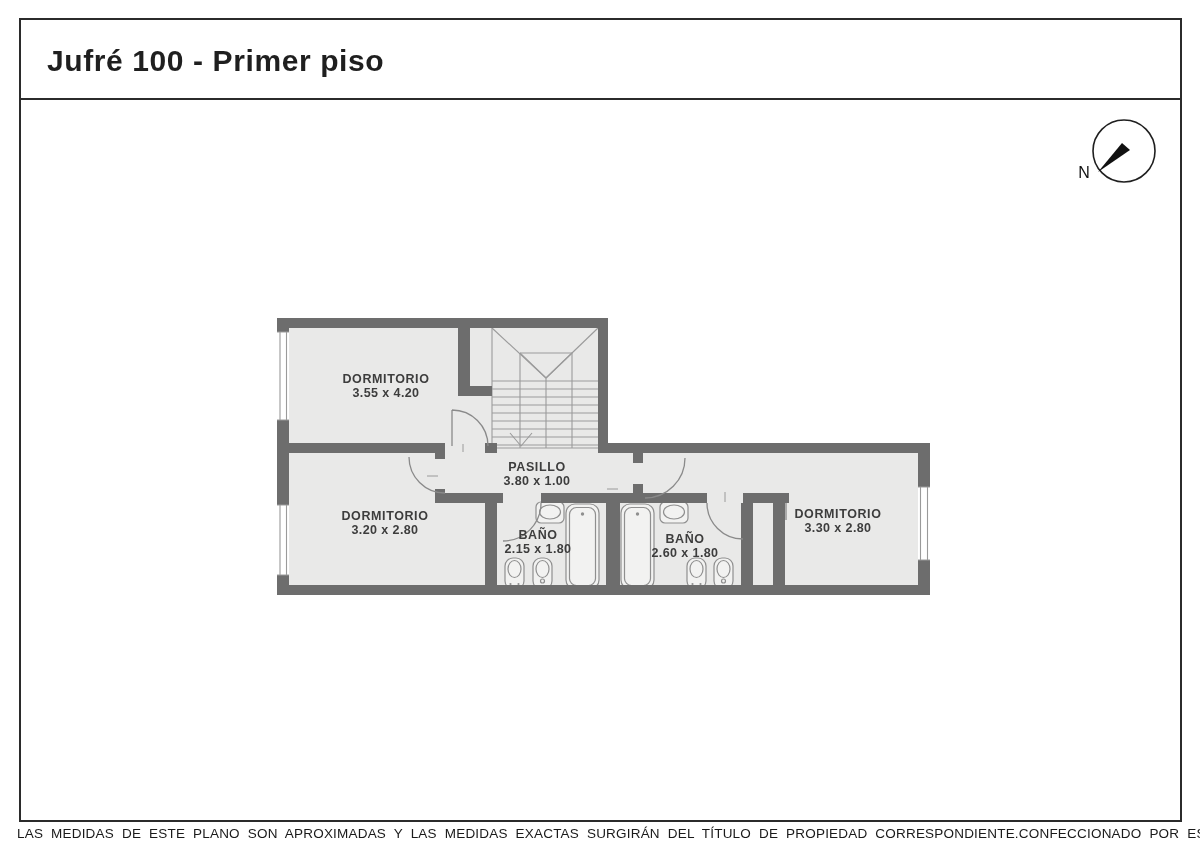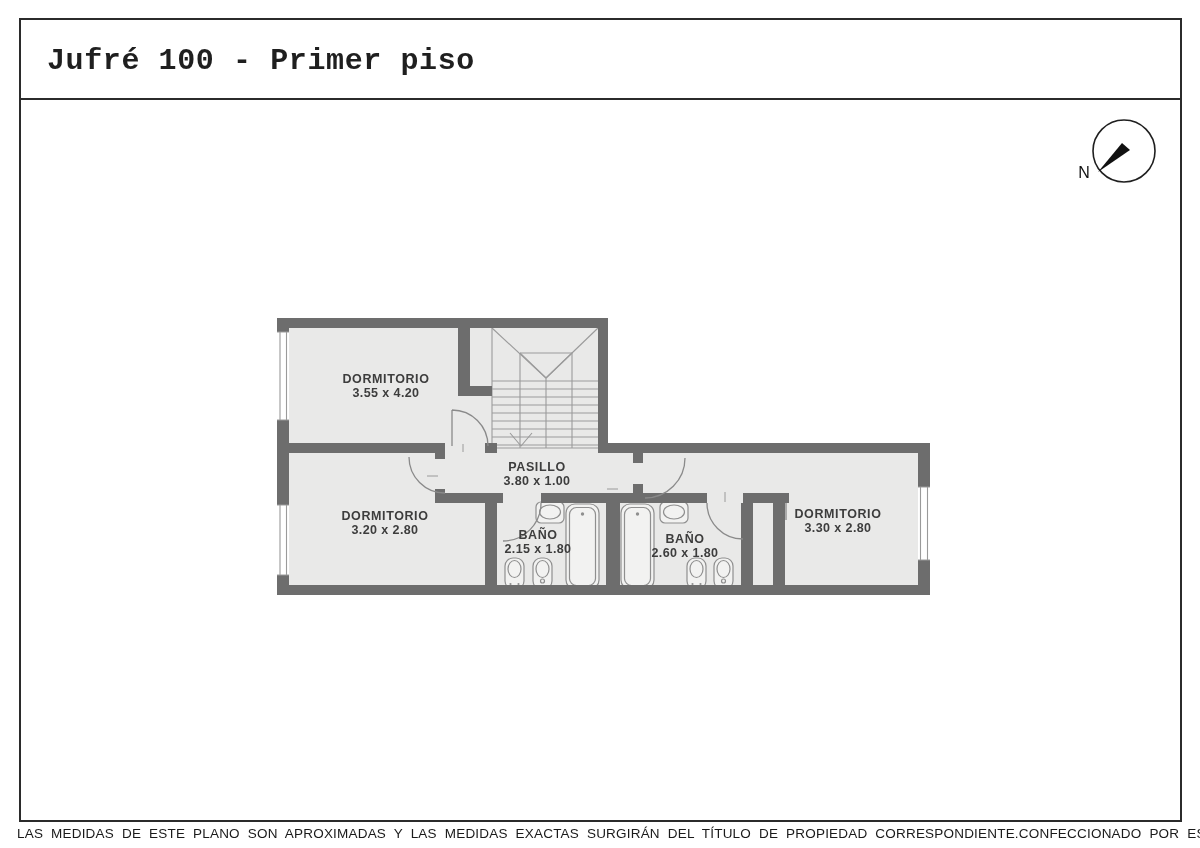--- a/index.html
+++ b/index.html
@@ -1,20 +1,20 @@
 <!DOCTYPE html>
 <html><head>
 <meta charset="utf-8">
 <style>
   html,body{margin:0;padding:0;background:#ffffff;width:1200px;height:848px;
     font-family:"Liberation Sans", sans-serif; position:relative; overflow:hidden;}
   .page{position:absolute;inset:0;width:1200px;height:848px;}
   .plan-svg{position:absolute;left:0;top:0;z-index:1;}
   .frame{position:absolute;left:19px;top:18px;width:1159px;height:800px;
-    border:2px solid #2b2b2b;z-index:2;pointer-events:none;background:transparent;font-family:Liberation Mono, monospace;}
+    border:2px solid #2b2b2b;z-index:2;pointer-events:none;background:transparent;}
   .title-band{position:absolute;left:0;top:0;right:0;height:78px;border-bottom:2px solid #2b2b2b;}
   .title-text{margin:0;padding:24px 0 0 26px;font-size:30px;font-weight:600;
     color:#1f1f1f;letter-spacing:0.6px;}
   .footer{position:absolute;left:17px;top:826px;width:1168px;z-index:2;
     display:flex;justify-content:space-between;font-size:13.5px;color:#1a1a1a;
     letter-spacing:0.2px;word-spacing:4px;white-space:nowrap;}
   .room-name{font-size:12.5px;font-weight:600;letter-spacing:0.6px;}
   .room-dims{font-size:12.5px;font-weight:600;letter-spacing:0.4px;}
   .north-label{font-size:16px;font-weight:400;}
 </style>

